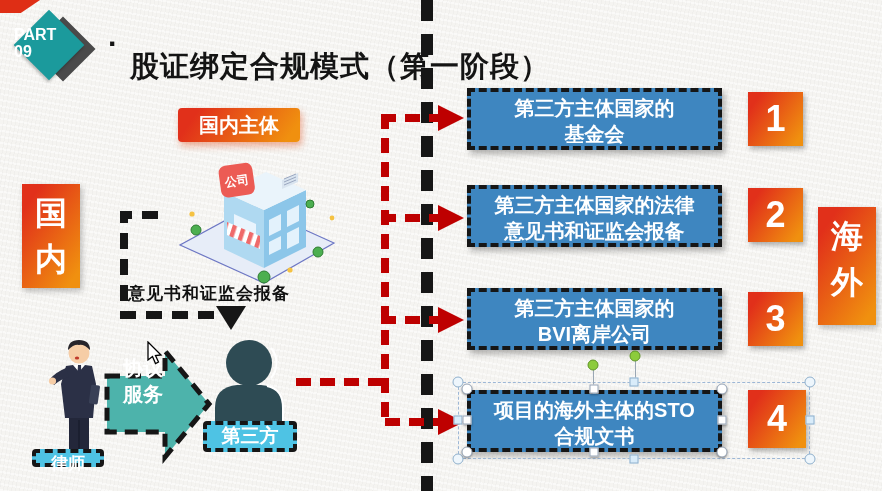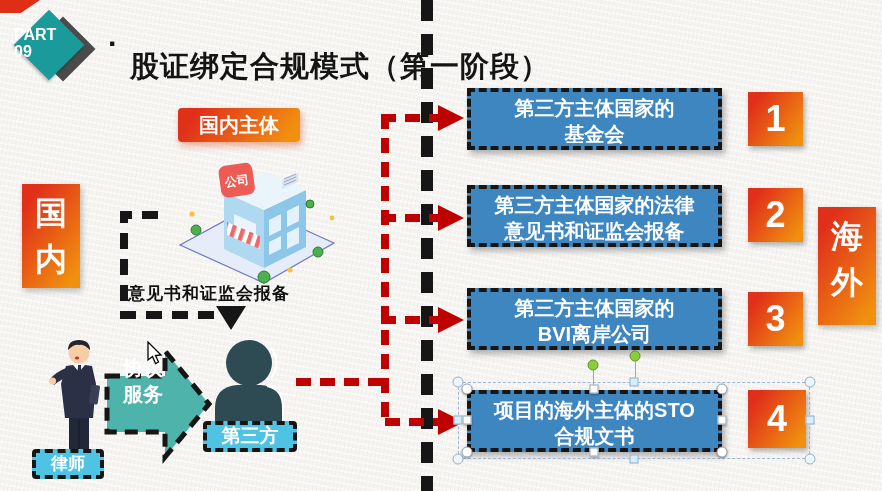--- a/index.html
+++ b/index.html
@@ -50,21 +50,21 @@
     color:#fff; text-align:center; font-weight:700; font-size:20px; line-height:26px; padding-top:3px;
     box-shadow:3px 4px 6px rgba(0,0,0,.28); }
   .flow-box span { display:block; }
   .num-tile { left:748px; width:55px; height:54px; text-align:center; font-size:36px; line-height:54px;
     box-shadow:2px 3px 5px rgba(0,0,0,.3); }
   .num-tile.n4 { width:58px; height:58px; line-height:58px; }
 
   
   .pill { background:#4ec3e4; border:4px dashed #161616; border-radius:4px; color:#fff;
     font-weight:700; text-align:center; }
-  .pill.lawyer { left:32px; top:449px; width:72px; height:30px; font-size:17px; line-height:21px; }
+  .pill.lawyer { left:32px; top:449px; width:72px; height:18px; font-size:17px; line-height:21px; }
   .pill.third { left:203px; top:421px; width:94px; height:31px; font-size:19px; line-height:22px; }
 
   
   .arrow-text { left:112px; top:355px; width:62px; color:#fff; font-weight:700; font-size:20px;
     line-height:26px; text-align:center; z-index:6; }
   .arrow-text span { display:block; }
 
   
   .outer-sel { left:458px; top:382px; width:352px; height:77px; border:1px dashed #9db7d6; z-index:20; }
   .hnd { position:absolute; z-index:25; transform:translate(-50%,-50%); }

